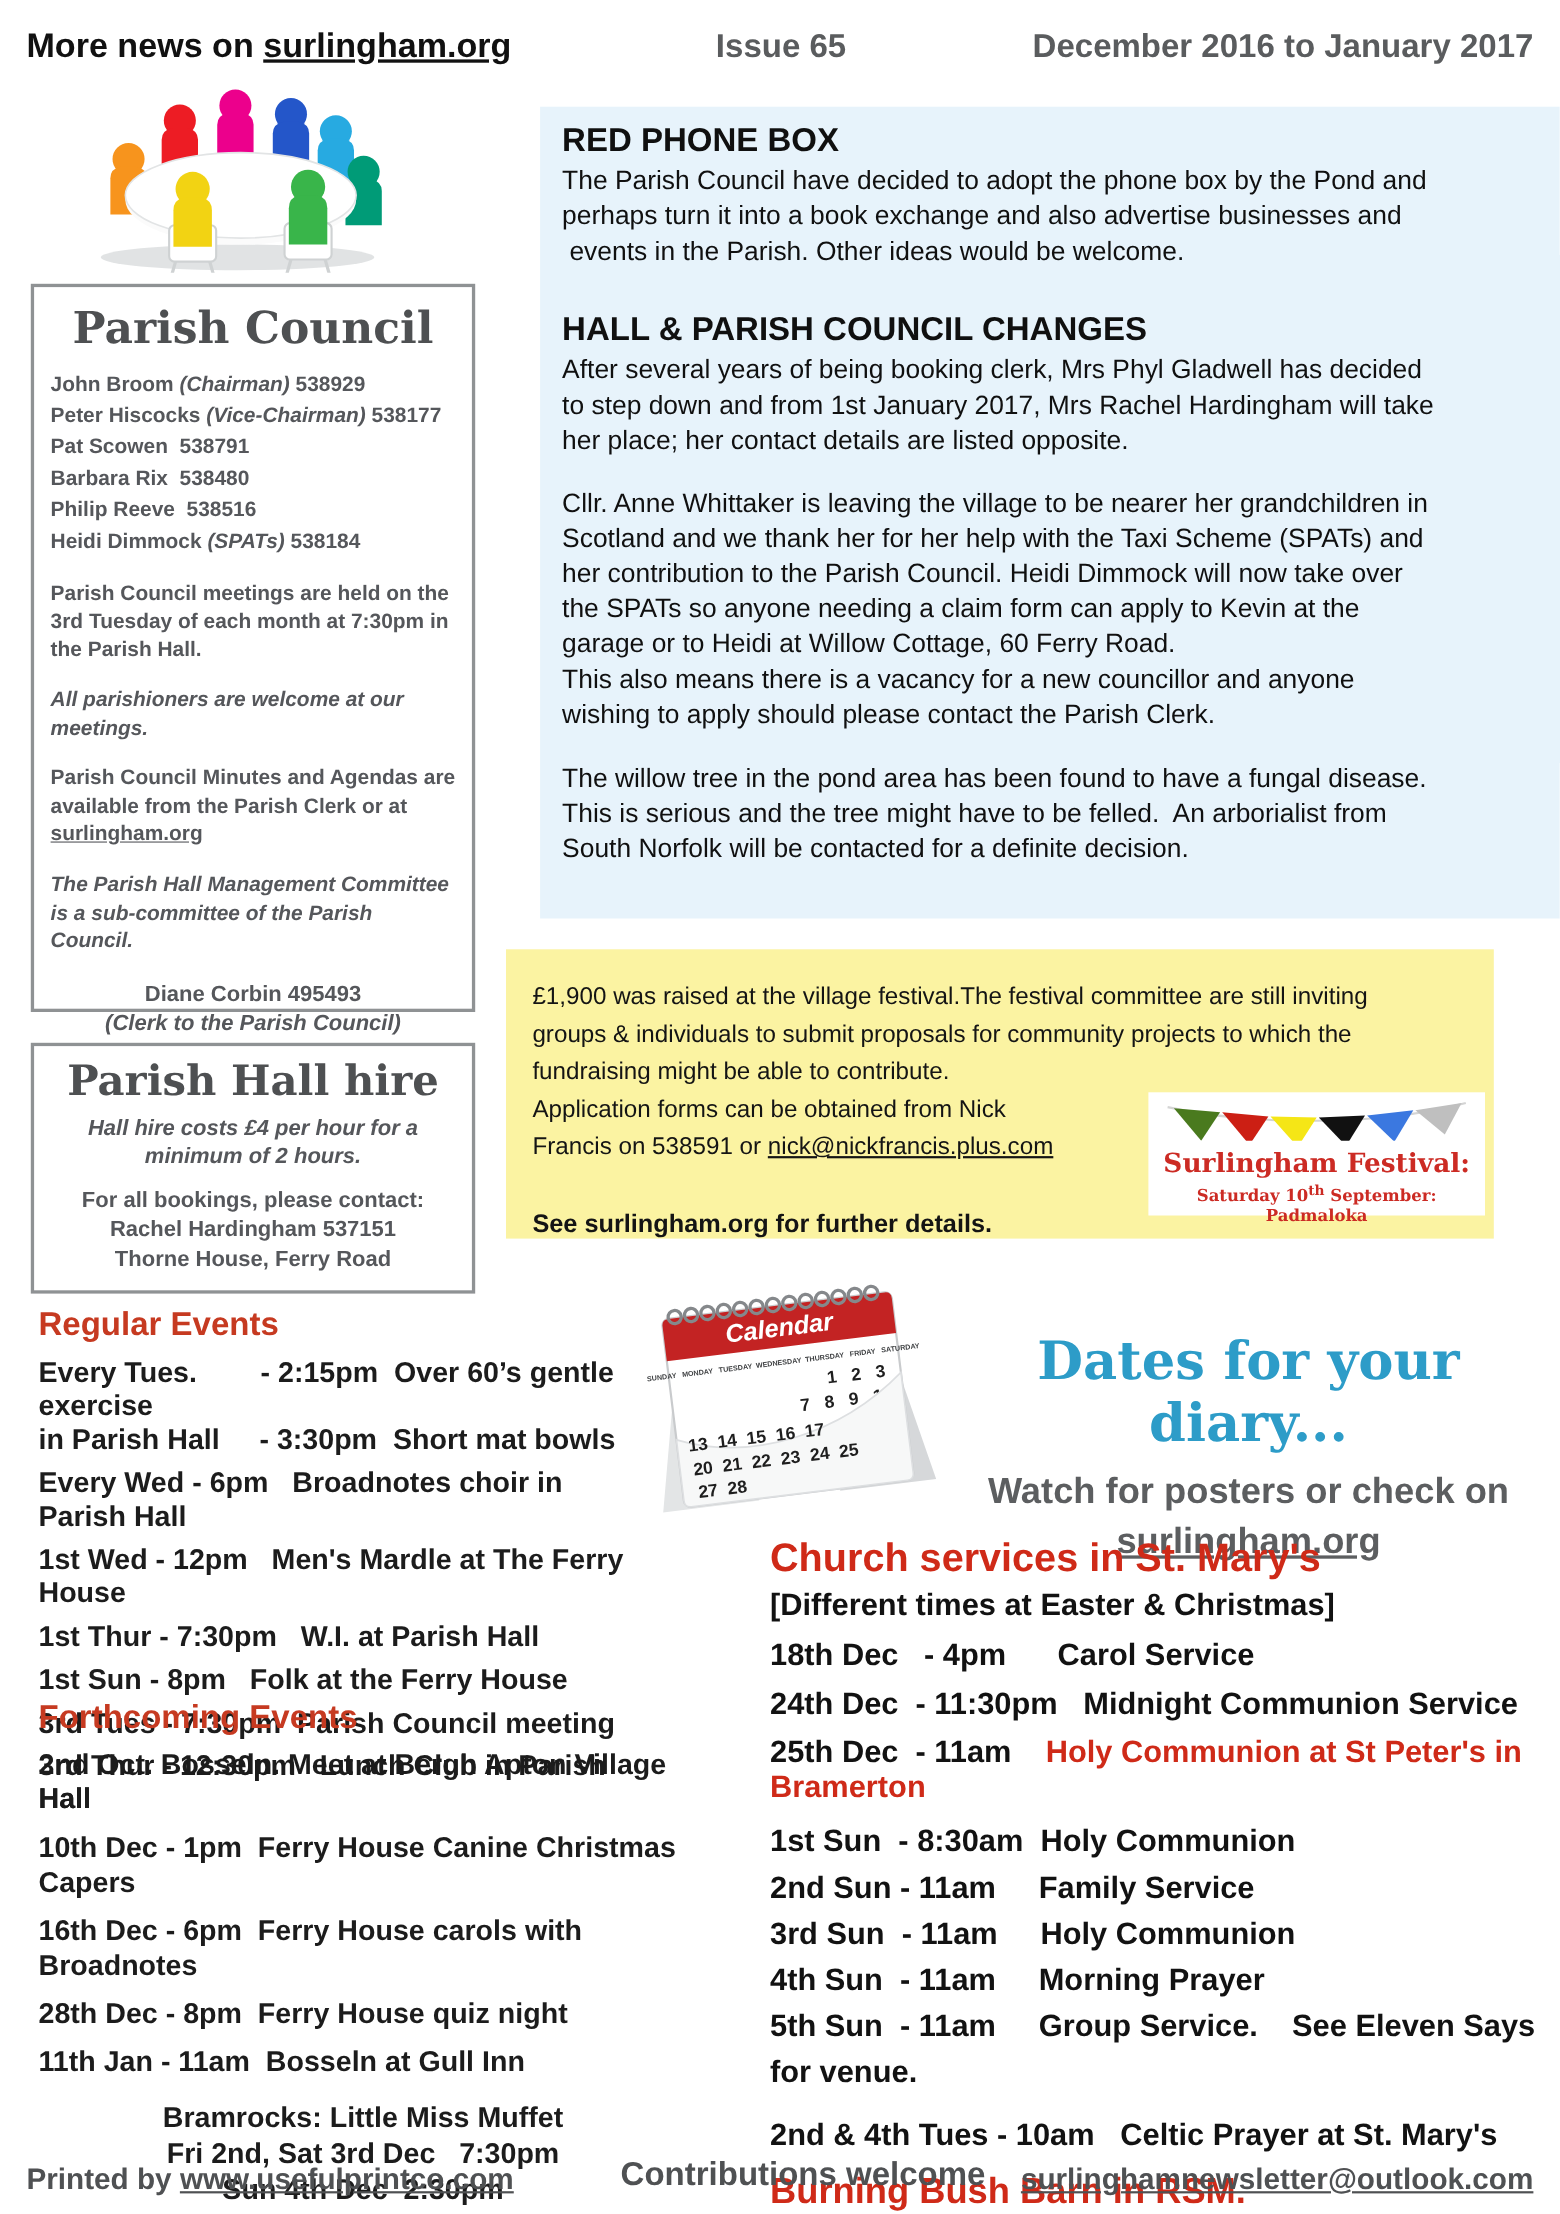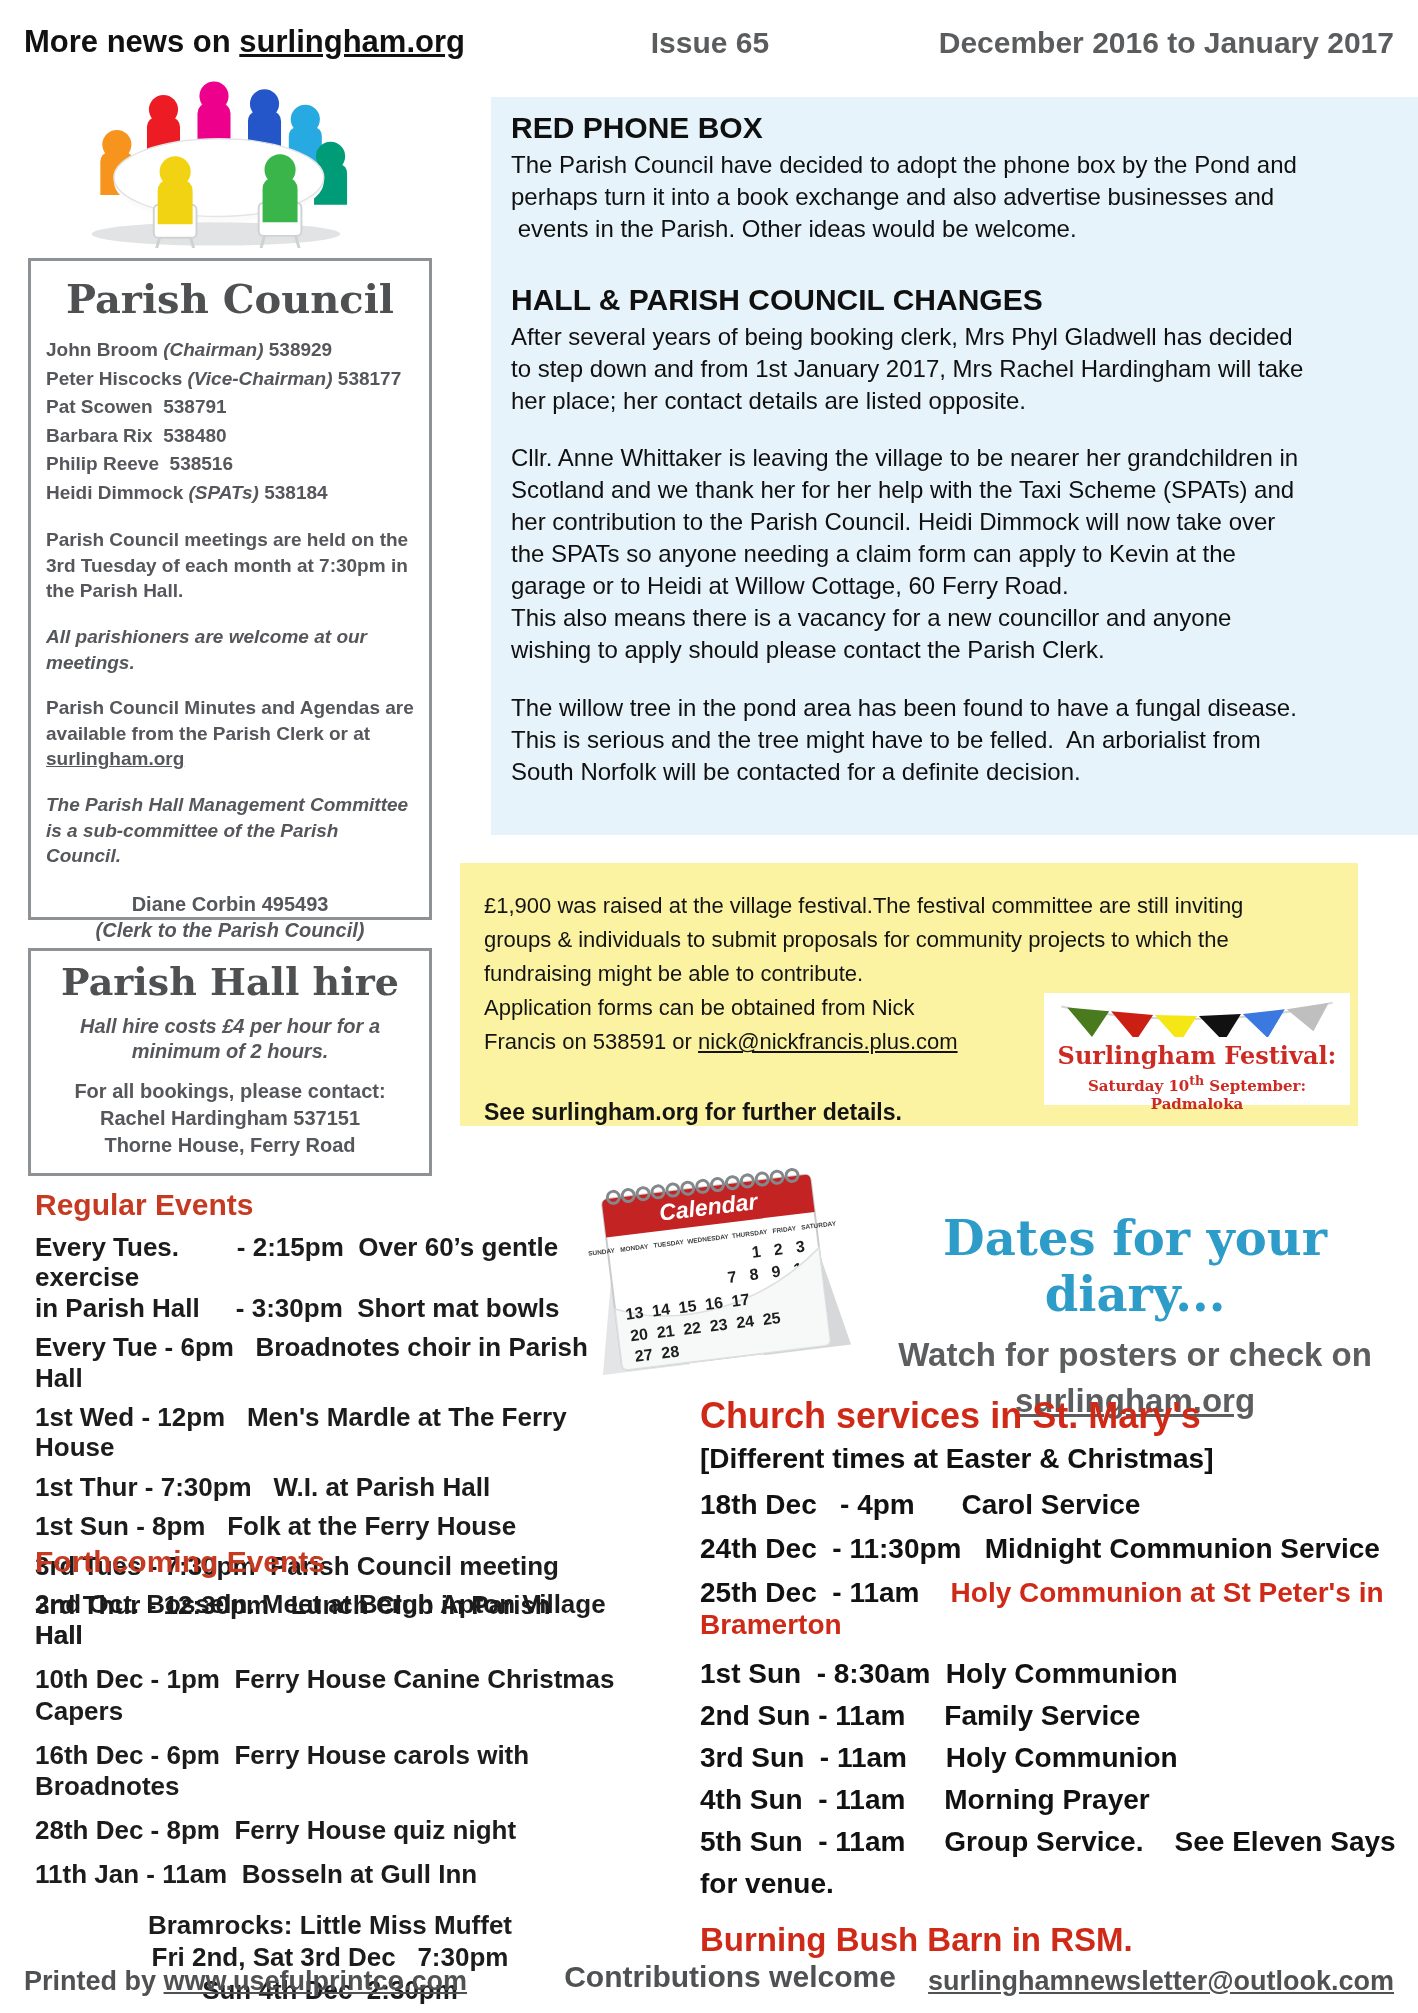--- a/index.html
+++ b/index.html
@@ -253,29 +253,30 @@
     <div class="church-title">Church services in St. Mary's</div>
     <div class="church-note">[Different times at Easter &amp; Christmas]</div>
     <div class="church-row">18th Dec   - 4pm      Carol Service</div>
     <div class="church-row">24th Dec  - 11:30pm   Midnight Communion Service</div>
     <div class="church-row"><span>25th Dec  - 11am    </span><span class="church-red">Holy Communion at St Peter's in Bramerton</span></div>
     <div class="church-sundays">1st Sun  - 8:30am  Holy Communion
 2nd Sun - 11am     Family Service
 3rd Sun  - 11am     Holy Communion
 4th Sun  - 11am     Morning Prayer
 5th Sun  - 11am     Group Service.    See Eleven Says for venue.</div>
+    <div class="church-row" style="margin-top:20px;">2nd &amp; 4th Tues - 10am   Celtic Prayer at St. Mary's</div>
     <div class="bbb-title">Burning Bush Barn in RSM.</div>
 
   </div>
 
   <div class="abs re-block">
     <div class="ev-title">Regular Events</div>
     <div class="ev-item">Every Tues.        - 2:15pm  Over 60’s gentle exercise
 in Parish Hall     - 3:30pm  Short mat bowls</div>
-    <div class="ev-item">Every Tue - 6pm   Broadnotes choir in Parish Hall</div>
+    <div class="ev-item">Every Wed - 6pm   Broadnotes choir in Parish Hall</div>
     <div class="ev-item">1st Wed - 12pm   Men's Mardle at The Ferry House</div>
     <div class="ev-item">1st Thur - 7:30pm   W.I. at Parish Hall</div>
     <div class="ev-item">1st Sun - 8pm   Folk at the Ferry House</div>
     <div class="ev-item">3rd Tues - 7:30pm  Parish Council meeting</div>
     <div class="ev-item">3rd Thur - 12:30pm   Lunch Club in Parish Hall</div>
   </div>
 
   <div class="abs fe-block">
     <div class="ev-title">Forthcoming Events</div>
     <div class="fe-item">2nd Oct. Bosseln. Meet at Bergh Apton Village Hall</div>

